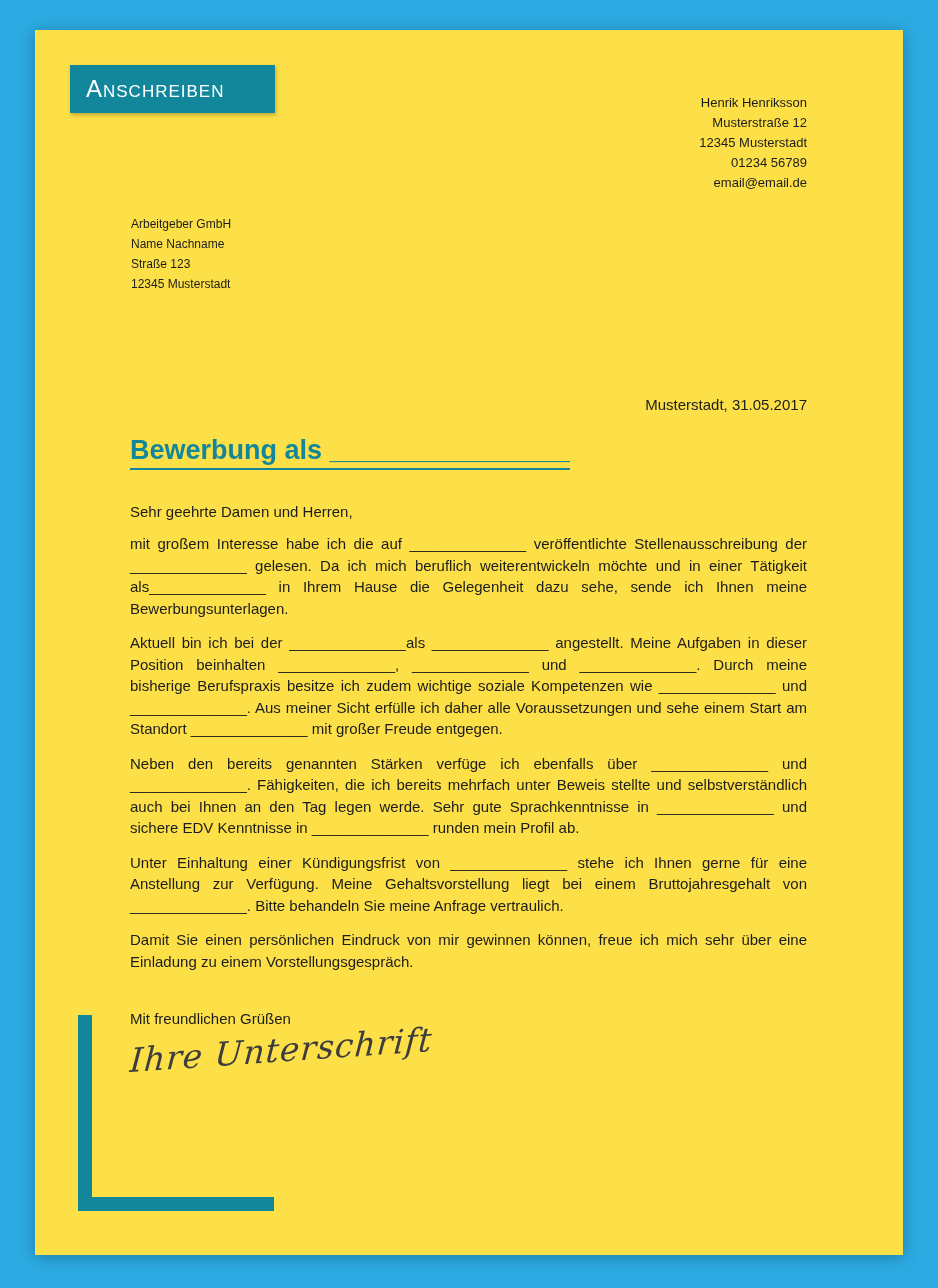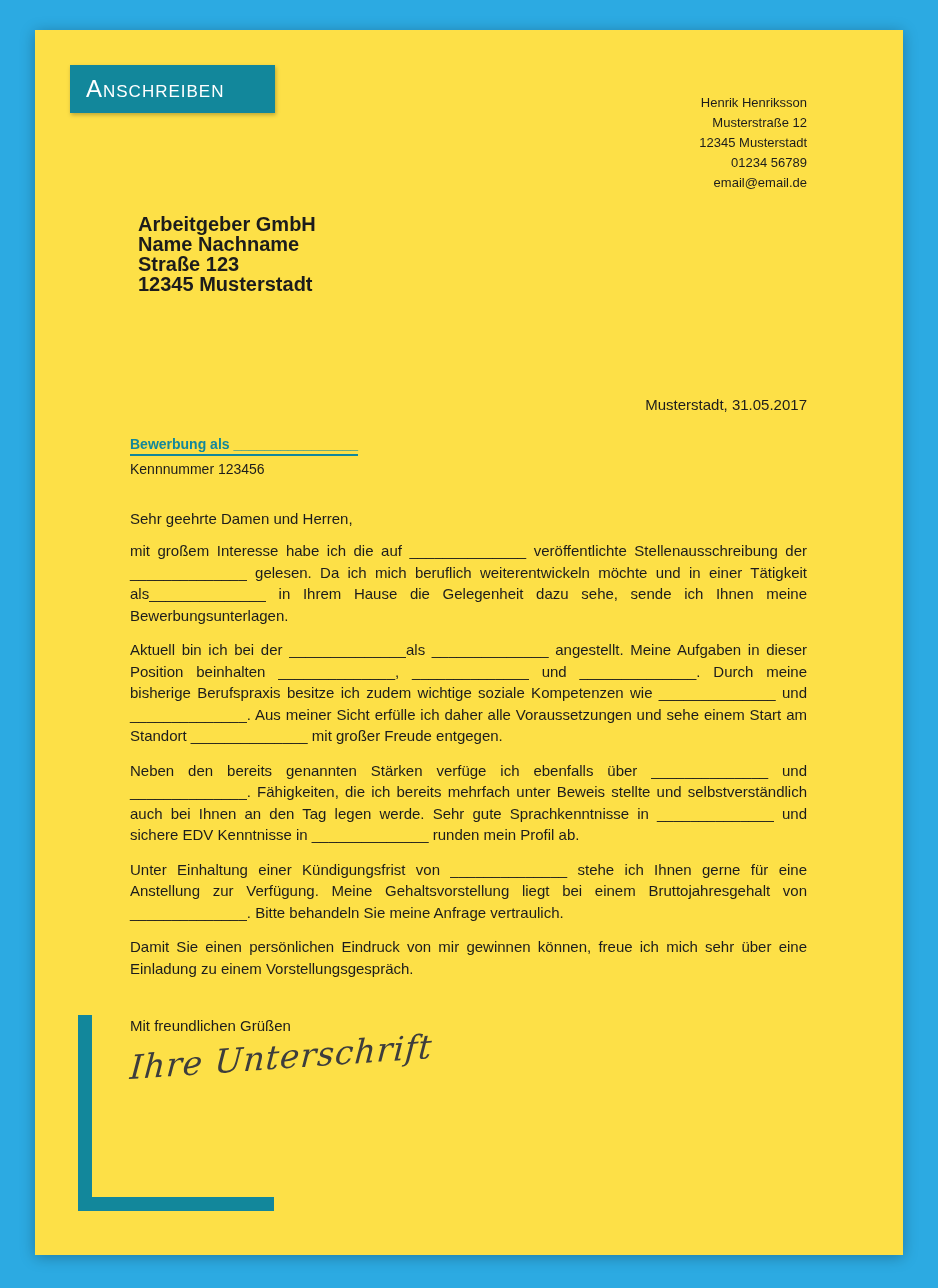--- a/index.html
+++ b/index.html
@@ -38,38 +38,37 @@
   }
   .sender{
     position:absolute;
     top:63px; right:96px;
     text-align:right;
     font-size:13px;
     line-height:20px;
   }
   .recipient{
     position:absolute;
-    top:184px; left:103px;
-    font-size:20px;
+    top:184px; left:96px;
+    font-size:12px;
     line-height:20px;
-    font-weight:bold;
   }
   .dateline{
     position:absolute;
     top:366px; right:96px;
     font-size:15px;
   }
   .content{
     position:absolute;
     top:405px; left:95px; right:96px;
   }
   .subject{
     display:inline-block;
     color:var(--accent);
-    font-size:14px;
+    font-size:27px;
     font-weight:bold;
     border-bottom:2px solid var(--accent);
     padding-bottom:2px;
   }
   .reference{
     margin-top:5px;
     font-size:14px;
   }
   .salutation{
     margin-top:33px;
@@ -128,21 +127,20 @@
     <div>Straße 123</div>
     <div>12345 Musterstadt</div>
   </div>
 
   <div class="dateline">Musterstadt, 31.05.2017</div>
 
   <div class="content">
     <div>
       <span class="subject">Bewerbung als ________________</span>
     </div>
-    <div class="reference">Kennnummer 123456</div>
 
     <div class="salutation">Sehr geehrte Damen und Herren,</div>
 
     <div class="body-text">
       <p>mit großem Interesse habe ich die auf ______________ veröffentlichte Stellenausschreibung der ______________ gelesen. Da ich mich beruflich weiterentwickeln möchte und in einer Tätigkeit als______________ in Ihrem Hause die Gelegenheit dazu sehe, sende ich Ihnen meine Bewerbungsunterlagen.</p>
       <p>Aktuell bin ich bei der ______________als ______________ angestellt. Meine Aufgaben in dieser Position beinhalten ______________, ______________ und ______________. Durch meine bisherige Berufspraxis besitze ich zudem wichtige soziale Kompetenzen wie ______________ und ______________. Aus meiner Sicht erfülle ich daher alle Voraussetzungen und sehe einem Start am Standort ______________ mit großer Freude entgegen.</p>
       <p>Neben den bereits genannten Stärken verfüge ich ebenfalls über ______________ und ______________. Fähigkeiten, die ich bereits mehrfach unter Beweis stellte und selbstverständlich auch bei Ihnen an den Tag legen werde. Sehr gute Sprachkenntnisse in ______________ und sichere EDV Kenntnisse in ______________ runden mein Profil ab.</p>
       <p>Unter Einhaltung einer Kündigungsfrist von ______________ stehe ich Ihnen gerne für eine Anstellung zur Verfügung. Meine Gehaltsvorstellung liegt bei einem Bruttojahresgehalt von ______________. Bitte behandeln Sie meine Anfrage vertraulich.</p>
       <p>Damit Sie einen persönlichen Eindruck von mir gewinnen können, freue ich mich sehr über eine Einladung zu einem Vorstellungsgespräch.</p>
     </div>

